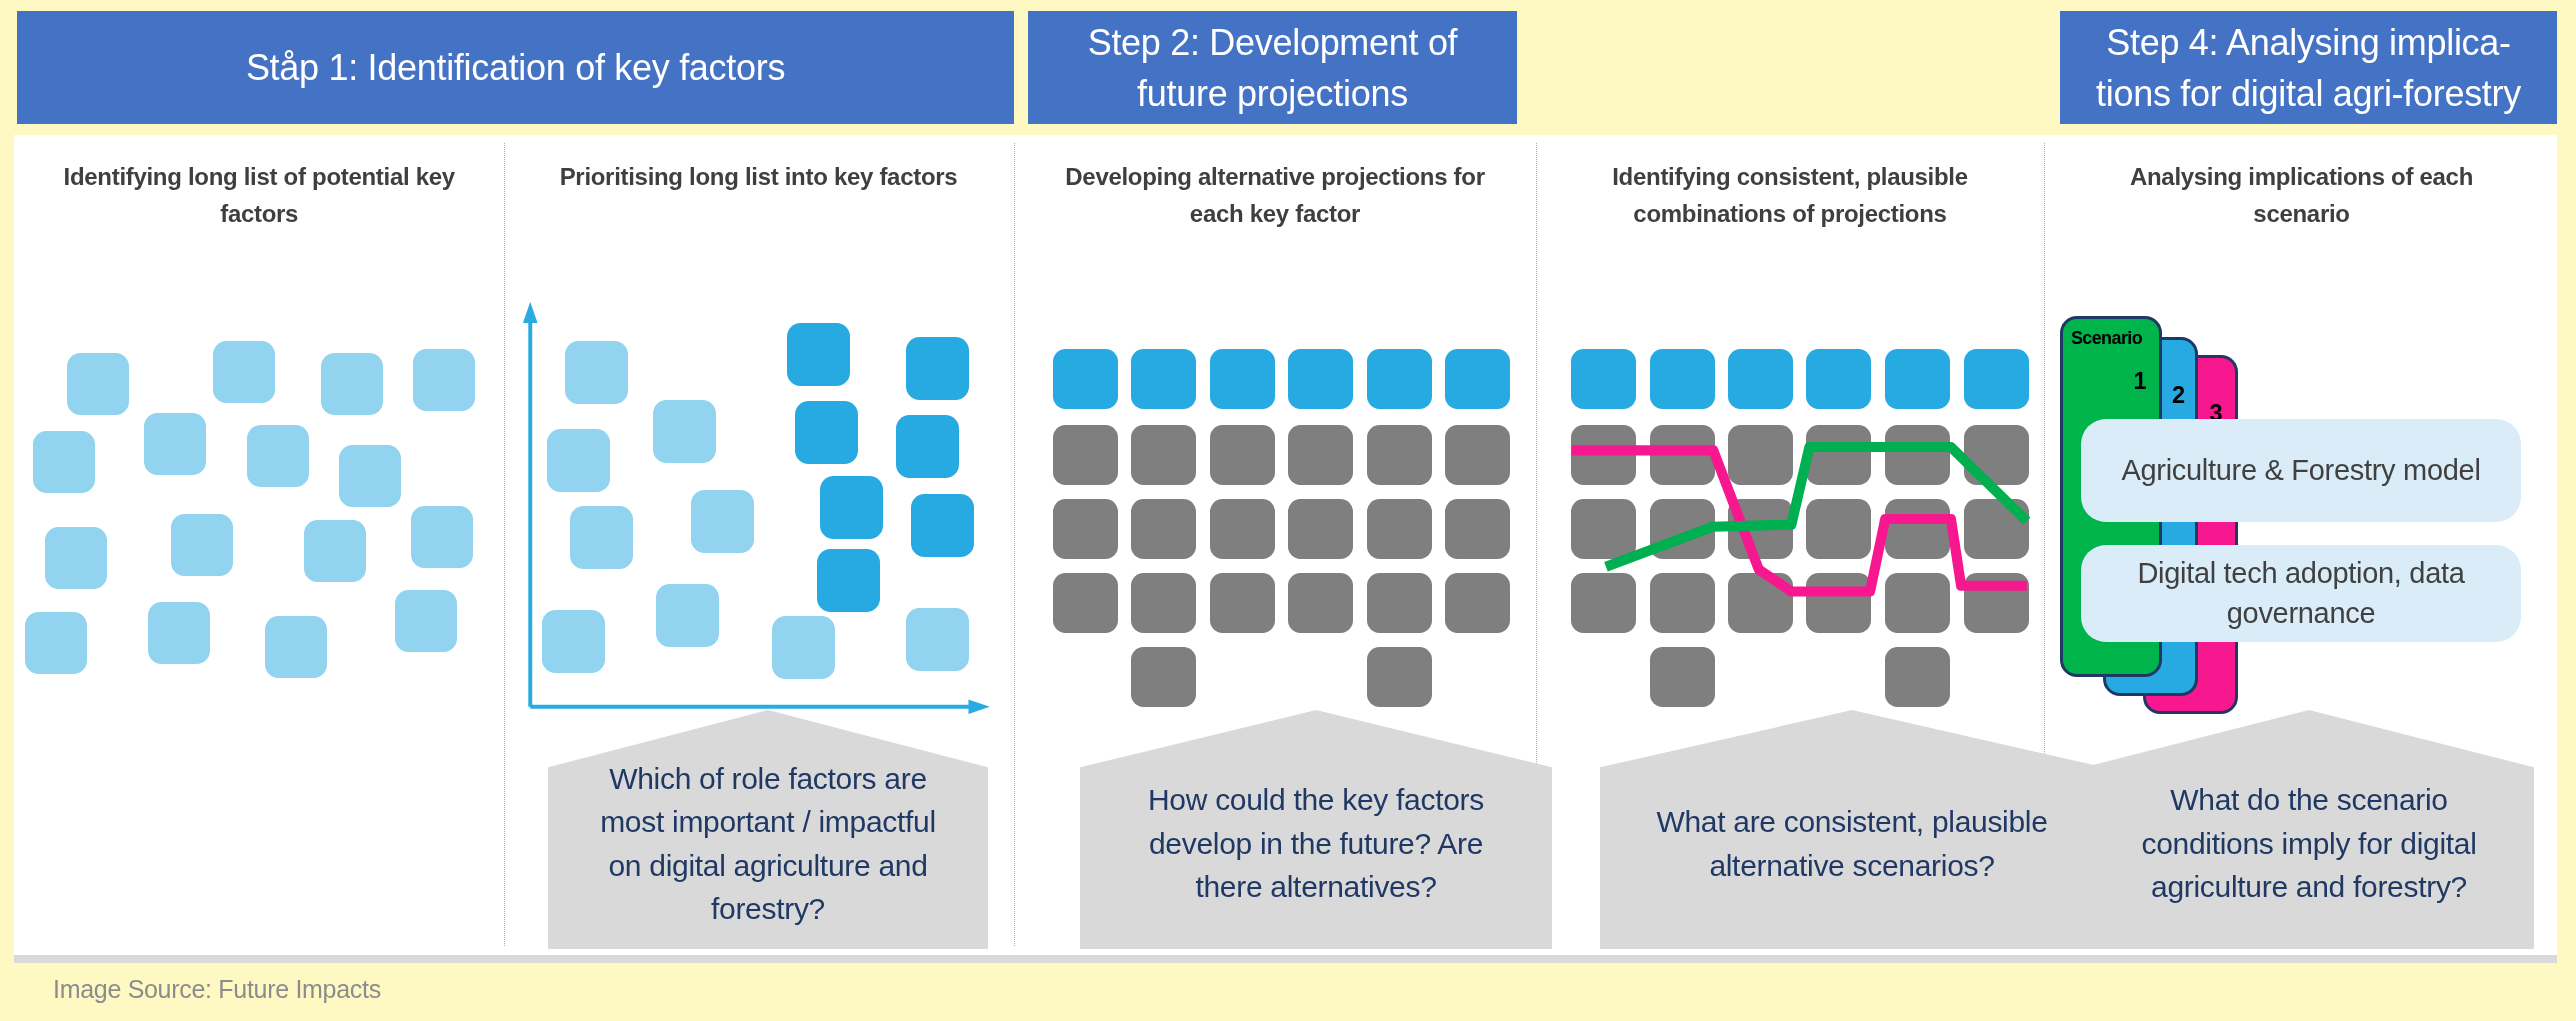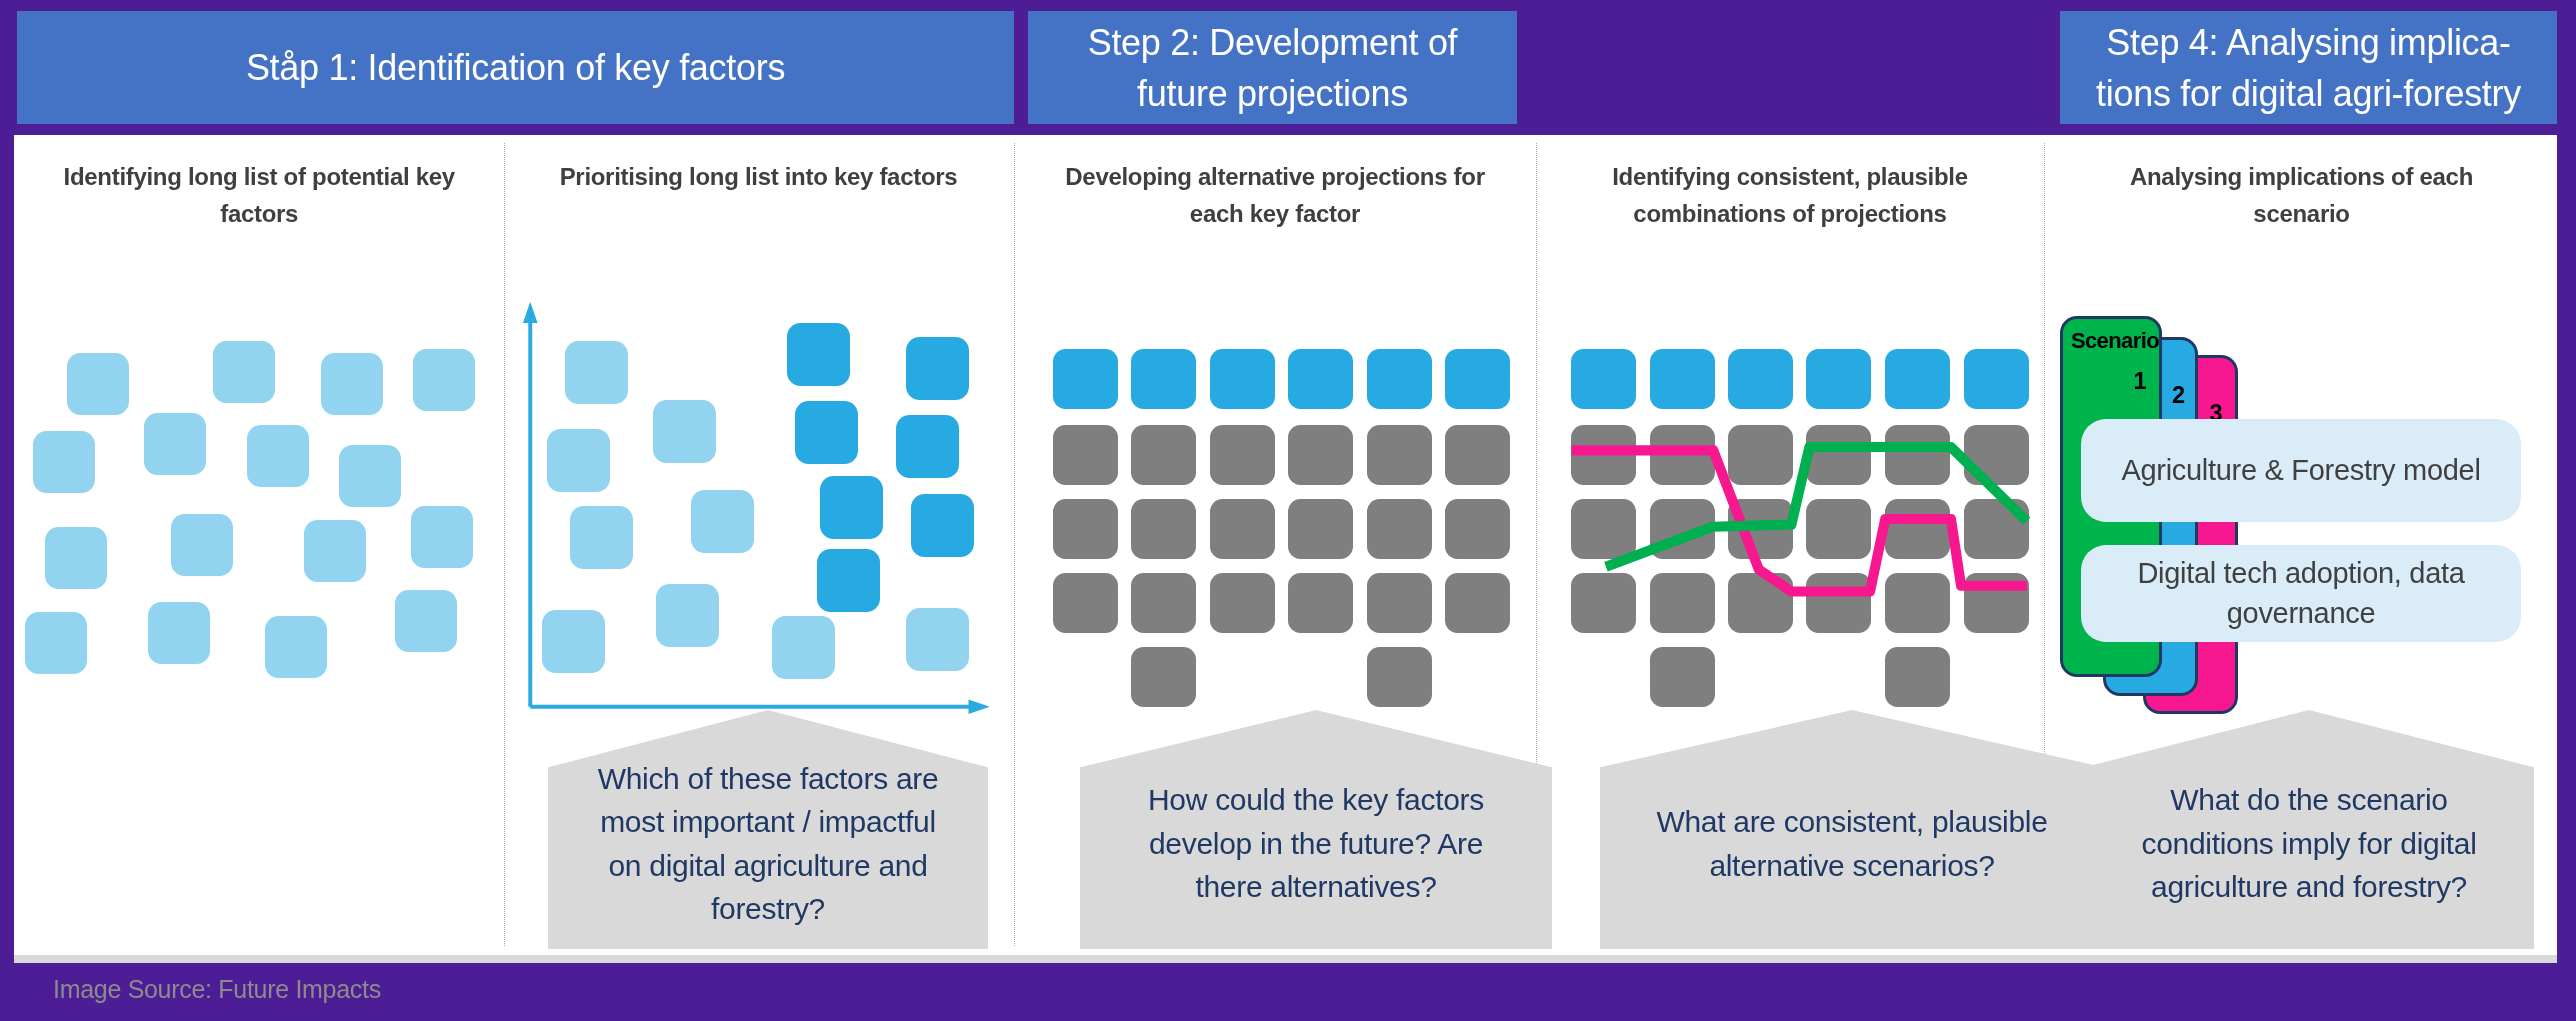--- a/index.html
+++ b/index.html
@@ -1,16 +1,16 @@
 <!DOCTYPE html>
 <html style="font-size:9px"><head>
 <meta charset="utf-8">
 <style>
   html,body{margin:0;padding:0;background:#000;}
-  .stage{position:relative;width:2576px;height:1022px;background:#4c1d95;overflow:hidden;
+  .stage{position:relative;width:2576px;height:1022px;background:#fef9c3;overflow:hidden;
          font-family:"Liberation Sans",sans-serif;}
   
   .hdr{position:absolute;top:11.2px;height:113px;background:#4472C4;color:#fff;
        display:flex;align-items:center;justify-content:center;text-align:center;
        font-size:36px;line-height:1.42;letter-spacing:-0.3px;padding:0 22.5px;box-sizing:border-box;}
   .hdr.h1{left:17px;width:997px;}
   .hdr.h2{left:1028px;width:489px;}
   .hdr.h3{left:1545px;width:480px;}
   .hdr.h4{left:2060px;width:497px;}
   
@@ -31,21 +31,21 @@
   #g3{left:1031px;top:208px;width:472px;height:371px;}
   #g4{left:1547px;top:208px;width:472px;height:371px;}
   #g5{left:2036px;top:174px;width:503px;height:416px;}
   .sq{position:absolute;}
   .gfx svg{position:absolute;left:0;top:0;}
   
   .card{position:absolute;border:3.4px solid #1F3864;border-radius:17px;box-sizing:border-box;}
   .card.card1{left:10px;top:7.3px;width:102px;height:361px;background:#00B44C;z-index:3;}
   .card.card2{left:53px;top:28px;width:95px;height:359px;background:#27AAE1;z-index:2;}
   .card.card3{left:93px;top:46px;width:95px;height:359px;background:#F7178F;z-index:1;}
-  .card-word{position:absolute;left:7.9px;top:9px;font-size:22px;color:#000;font-weight:600;letter-spacing:-0.6px;}
+  .card-word{position:absolute;left:7.9px;top:9px;font-size:18px;color:#000;font-weight:600;letter-spacing:-0.6px;}
   .card-num{position:absolute;font-size:23.6px;color:#000;font-weight:600;}
   .card1 .card-num{right:12.4px;top:49px;}
   .card2 .card-num{right:10px;top:42px;}
   .card3 .card-num{right:12.4px;top:42px;}
   .info-box{position:absolute;left:31px;width:440px;background:#D9ECF8;border-radius:25px;z-index:4;
        display:flex;align-items:center;justify-content:center;text-align:center;
        color:#404040;font-size:29px;line-height:1.35;letter-spacing:-0.3px;padding:0 17px;box-sizing:border-box;}
   .info-box.b1{top:110px;height:103px;}
   .info-box.b2{top:236px;height:97px;}
   
@@ -200,21 +200,21 @@
       </div>
       <div class="info-box b1">
         <span>Agriculture &amp; Forestry model</span>
       </div>
       <div class="info-box b2">
         <span>Digital tech adoption, data governance</span>
       </div>
     </div>
 
     <div class="pentagon p2">
-      <span>Which of these factors are most important / impactful on digital agriculture and forestry?</span>
+      <span>Which of role factors are most important / impactful on digital agriculture and forestry?</span>
     </div>
     <div class="pentagon p3">
       <span>How could the key factors develop in the future? Are there alternatives?</span>
     </div>
     <div class="pentagon p4">
       <span>What are consistent, plausible alternative scenarios?</span>
     </div>
     <div class="pentagon p5">
       <span>What do the scenario conditions imply for digital agriculture and forestry?</span>
     </div>

